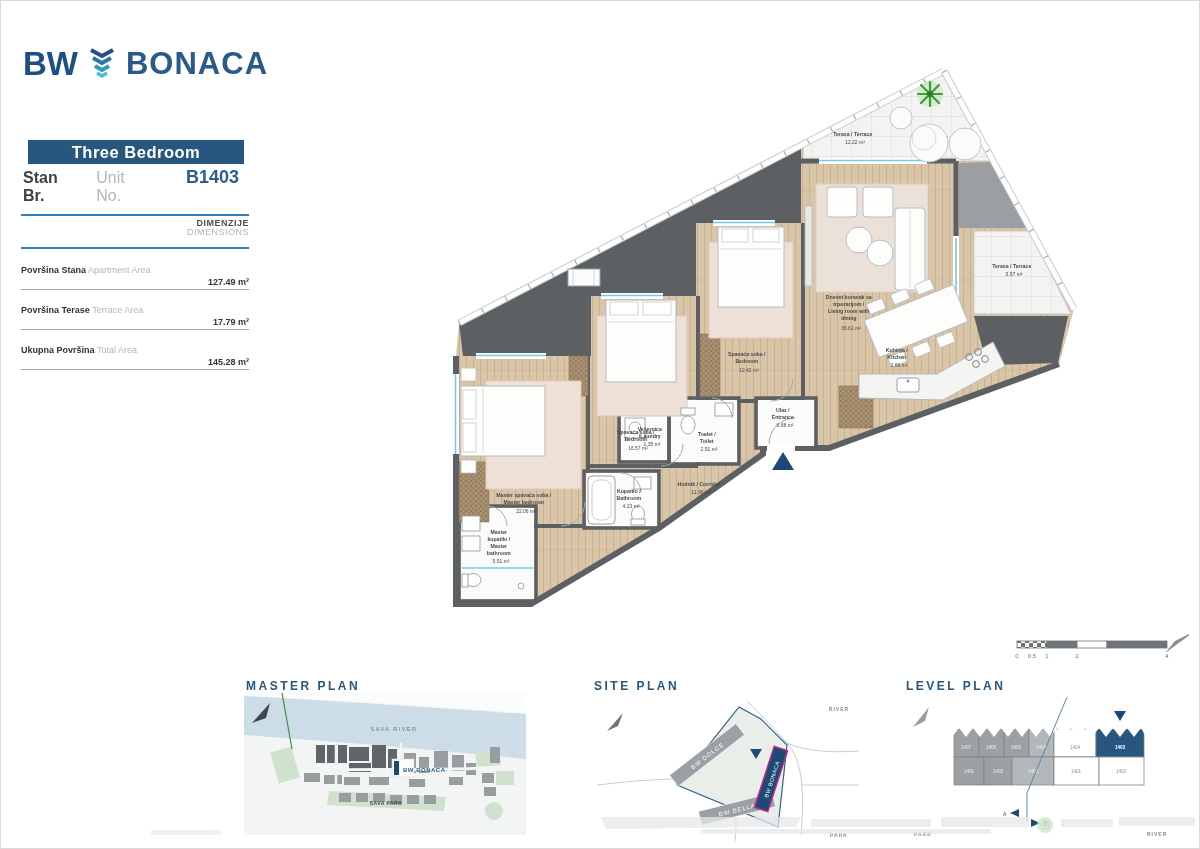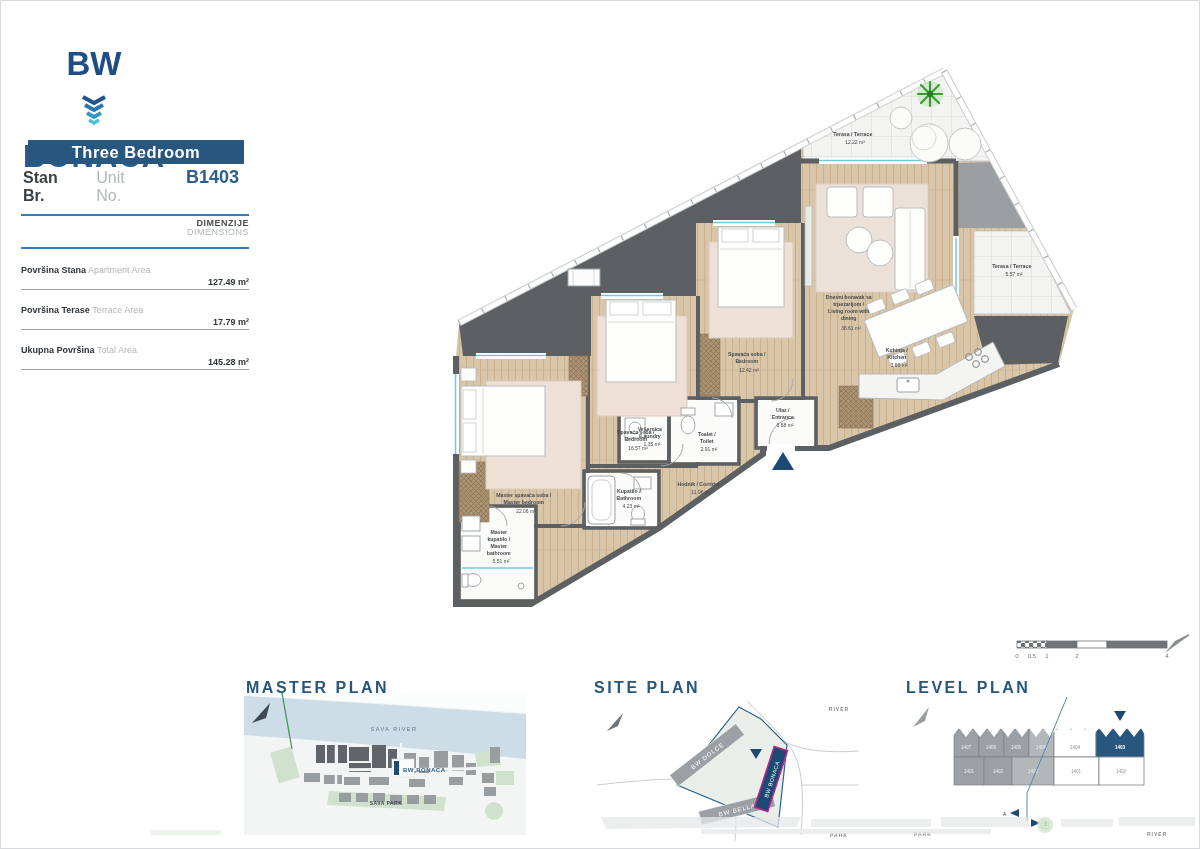--- a/index.html
+++ b/index.html
@@ -1,20 +1,20 @@
 <!DOCTYPE html>
 <html><head>
 <meta charset="utf-8">
 <style>
   html,body{margin:0;padding:0;background:#fff;}
   .page{position:relative;width:1200px;height:849px;background:#fff;overflow:hidden;
         font-family:"Liberation Sans",sans-serif;border:1px solid #d7d9da;box-sizing:border-box;}
   .abs{position:absolute;}
   
-  .logo{left:22px;top:44px;display:flex;align-items:center;gap:11px;flex-direction:column;}
+  .logo{left:22px;top:44px;display:flex;align-items:center;gap:11px;}
   .logo .bw{font-size:33px;font-weight:800;color:#1f4e84;letter-spacing:0px;}
   .logo .name{font-size:31px;font-weight:600;color:#2a5a8c;letter-spacing:1px;text-align:right;}
   
   .banner{left:27px;top:139px;width:216px;height:24px;background:#27567e;color:#fff;
           display:flex;align-items:center;justify-content:center;font-size:16.5px;font-weight:600;letter-spacing:.5px;}
   .unitline{left:22px;top:166px;width:216px;display:flex;align-items:baseline;gap:18px;}
   .unitline .sr{font-size:16px;font-weight:700;color:#3c4146;}
   .unitline .en{font-size:16px;color:#b4b8bb;}
   .unitline .no{font-size:18px;font-weight:600;color:#2b5d8e;margin-left:19px;}
   
@@ -23,21 +23,21 @@
   .dims .hdr{text-align:right;line-height:9px;padding-bottom:10px;}
   .dims .hdr .sr{font-weight:700;color:#4a4e52;letter-spacing:.5px;}
   .dims .hdr .en{color:#b2b6b9;letter-spacing:.5px;}
   .dims .midline{height:2px;background:#2f7fc1;margin-bottom:1px;}
   .dims .row{display:flex;justify-content:space-between;align-items:center;
              border-bottom:1px solid #9ea2a5;padding:3px 0 2px 0;}
   .dims .row .lab b{color:#2e3338;font-size:9px;}
   .dims .row .lab span{color:#b2b6b9;}
   .dims .row .val{font-weight:700;color:#2e3338;margin-top:24px;}
   
-  .thumb-title{font-size:16px;font-weight:700;color:#27567e;letter-spacing:2.5px;}
+  .thumb-title{font-size:12px;font-weight:700;color:#27567e;letter-spacing:2.5px;}
   
   svg text{font-family:"Liberation Sans",sans-serif;}
   .roomlab{fill:#45494d;font-size:5.2px;font-weight:600;}
   .roomarea{fill:#45494d;font-size:5px;font-weight:500;}
   .minilab{fill:#85898c;font-size:5px;letter-spacing:1px;font-weight:600;}
 </style>
 </head>
 <body>
 
 <div class="page">

